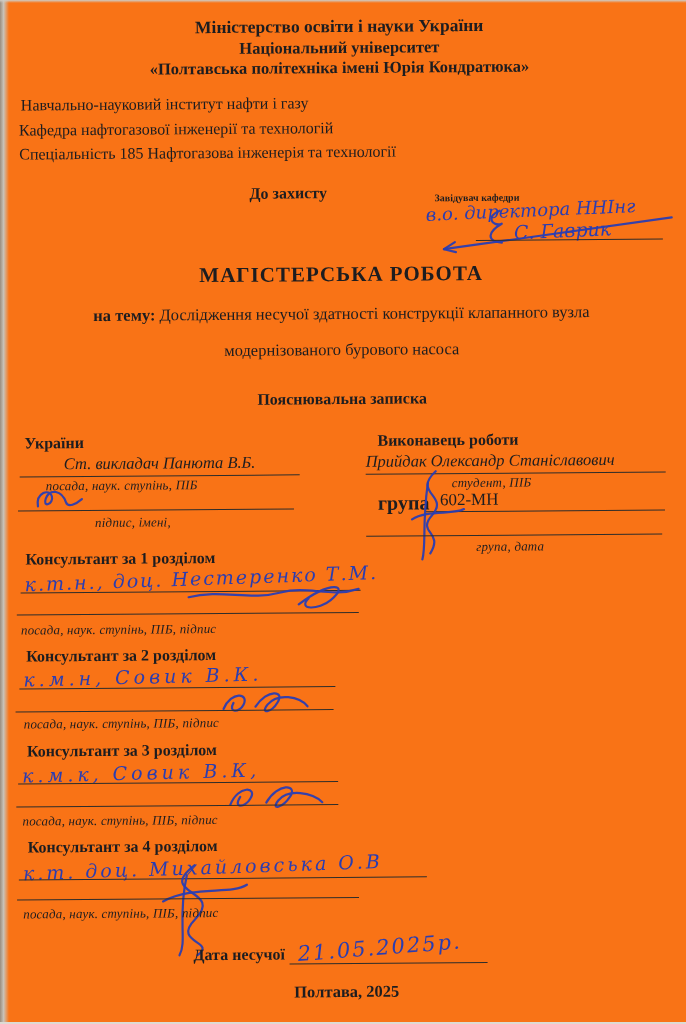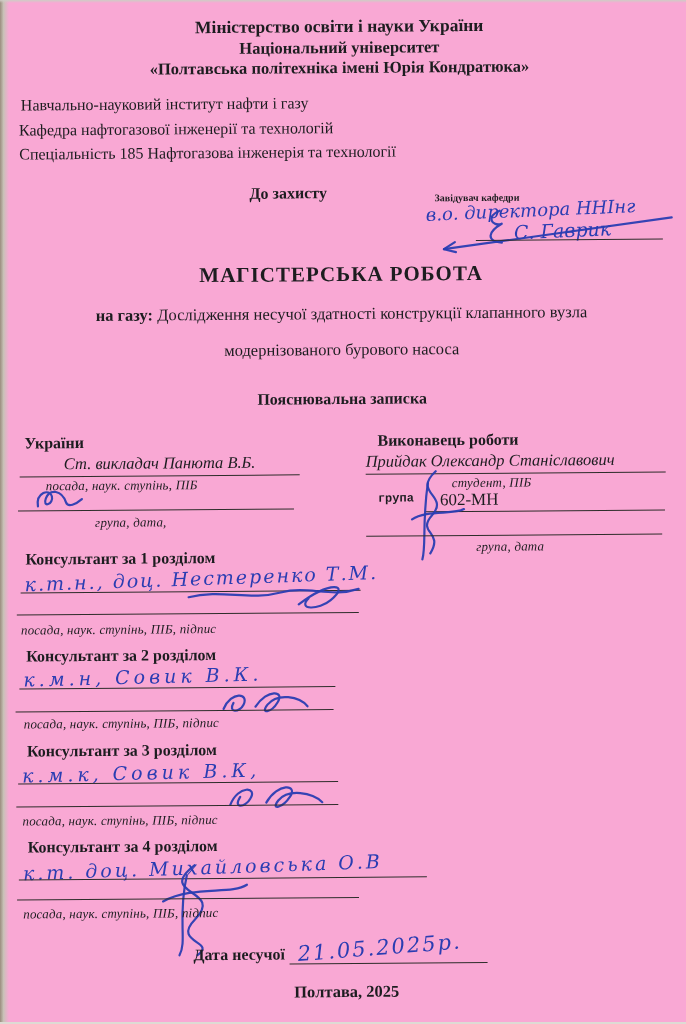--- a/index.html
+++ b/index.html
@@ -1,18 +1,18 @@
 <!DOCTYPE html>
 <html><head>
 <meta charset="utf-8">
 <style>
   html,body{margin:0;padding:0;background:#ffffff;}
   #page{
     position:relative;width:686px;height:1024px;overflow:hidden;
-    background:#f9a8d4;
+    background:#f97316;
     font-family:"Liberation Serif",serif;color:#1d1d20;
   }
   .edge-left{position:absolute;left:0;top:0;width:9px;height:100%;
     background:linear-gradient(to right,#9a8d7e,#c9c2b8 40%,rgba(252,251,248,0));}
   .edge-top{position:absolute;left:0;top:0;width:100%;height:3px;
     background:linear-gradient(to bottom,#cfccc5,rgba(252,251,248,0));}
   .edge-bottom{position:absolute;left:0;bottom:0;width:100%;height:2px;background:#dedbd4;}
   .tilt{position:absolute;inset:0;transform:rotate(-0.45deg);transform-origin:50% 50%;}
   .abs{position:absolute;}
   .c{left:0;width:100%;text-align:center;}
@@ -51,37 +51,37 @@
     <div class="abs hand" style="left:428px;top:201px;font-size:18px;transform:rotate(-2deg);">в.о. директора ННІнг</div>
     <div class="abs hand" style="left:516px;top:221px;font-size:19px;transform:rotate(-2deg);">С. Гаврик</div>
     <svg class="sig" style="left:430px;top:198px;" width="248" height="60" viewBox="0 0 248 60">
       <path d="M244,22 L16,52"></path>
       <path d="M16,52 l11,-7 M16,52 l12,3"></path>
       <path d="M72,14 C58,20 64,30 74,27 C60,35 58,44 74,46"></path>
     </svg>
     <div class="abs hl" style="left:478px;top:241px;width:187px;"></div>
 
     <div class="abs c b" style="top:262px;font-size:21px;letter-spacing:1px;">МАГІСТЕРСЬКА РОБОТА</div>
-    <div class="abs c" style="top:304px;font-size:16.5px;"><span class="b">на газу:</span><span>&nbsp;</span><span>Дослідження несучої здатності конструкції клапанного вузла</span></div>
+    <div class="abs c" style="top:304px;font-size:16.5px;"><span class="b">на тему:</span><span>&nbsp;</span><span>Дослідження несучої здатності конструкції клапанного вузла</span></div>
     <div class="abs c" style="top:340px;font-size:16.5px;">модернізованого бурового насоса</div>
     <div class="abs c b" style="top:390px;font-size:16px;">Пояснювальна записка</div>
 
     <div class="abs b" style="left:25px;top:432px;font-size:16px;">України</div>
     <div class="abs i" style="left:20px;top:452px;width:280px;text-align:center;font-size:16.5px;border-bottom:1.4px solid #2e2d2b;padding-bottom:2px;">Ст. викладач Панюта В.Б.</div>
     <div class="abs i small" style="left:46px;top:476px;">посада, наук. ступінь, ПІБ</div>
     <svg class="sig" style="left:32px;top:482px;" width="56" height="28" viewBox="0 0 56 28">
       <path d="M6,22 C4,8 18,4 20,12 C22,20 10,24 14,14 C18,4 30,6 34,18 C36,24 44,20 50,15"></path>
     </svg>
     <div class="abs hl" style="left:18px;top:508px;width:276px;"></div>
-    <div class="abs i small" style="left:95px;top:513px;">група, дата,</div>
+    <div class="abs i small" style="left:95px;top:513px;">підпис, імені,</div>
 
     <div class="abs b" style="left:378px;top:432px;font-size:16px;">Виконавець роботи</div>
     <div class="abs i" style="left:366px;top:452px;width:300px;font-size:16.5px;border-bottom:1.4px solid #2e2d2b;padding-bottom:2px;">Прийдак Олександр Станіславович</div>
     <div class="abs i small" style="left:452px;top:476px;font-style:italic;">студент, ПІБ</div>
-    <div class="abs b" style="left:378px;top:492px;font-size:12px;font-family:Liberation Mono, monospace;">група</div>
+    <div class="abs b" style="left:378px;top:492px;font-size:20px;">група</div>
     <div class="abs" style="left:440px;top:491px;font-size:17px;">602-МН</div>
     <div class="abs hl" style="left:425px;top:512px;width:240px;"></div>
     <svg class="sig" style="left:392px;top:466px;" width="82" height="96" viewBox="0 0 82 96">
       <path d="M44,6 C20,28 58,30 40,50 C24,68 52,66 38,88"></path>
       <path d="M20,54 C34,44 62,50 72,44"></path>
       <path d="M36,18 C30,58 34,80 30,94"></path>
     </svg>
     <div class="abs hl" style="left:366px;top:536px;width:296px;"></div>
     <div class="abs i small" style="left:476px;top:540px;">група, дата</div>
 

